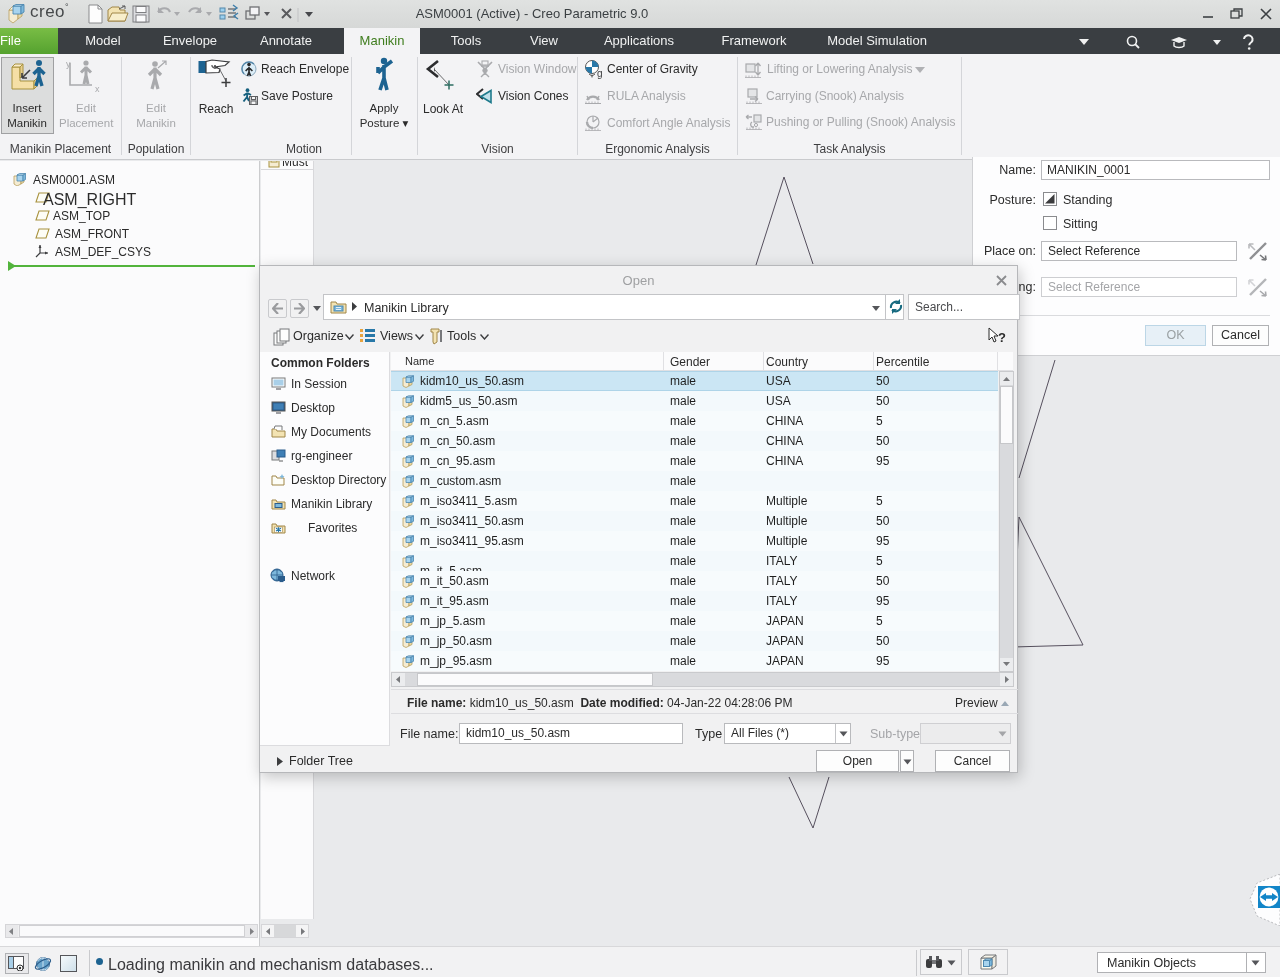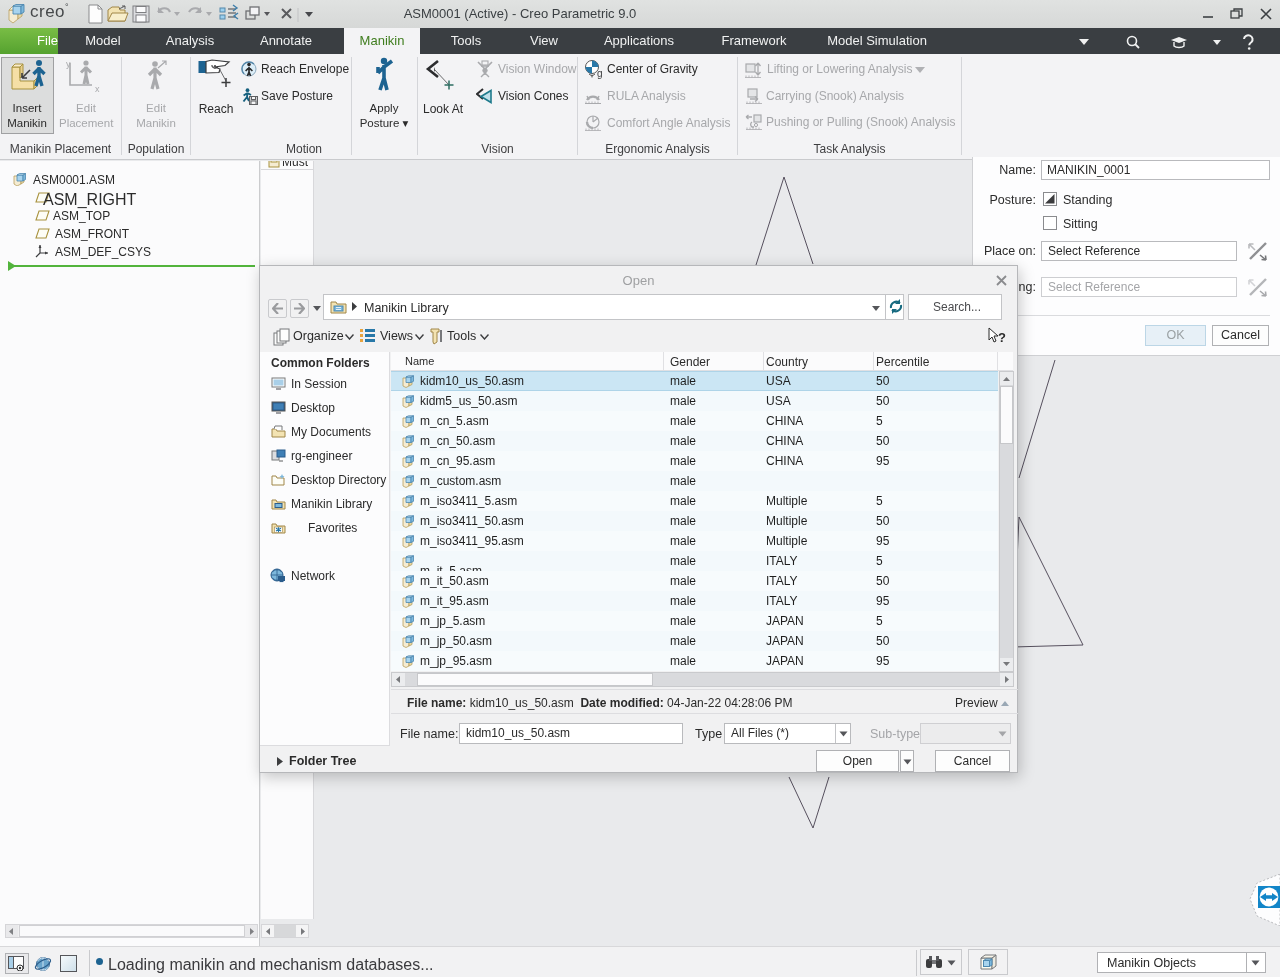--- a/index.html
+++ b/index.html
@@ -1,24 +1,24 @@
 <!DOCTYPE html>
 <html><head>
 <meta charset="utf-8">
 <style>
 *{box-sizing:border-box;margin:0;padding:0}
 html,body{width:1280px;height:977px;overflow:hidden}
 body{font-family:"Liberation Sans",sans-serif;position:relative;background:#e9eaec;font-size:12px;color:#2b2b2b}
 .abs{position:absolute}
 
 #titlebar{left:0;top:0;width:1280px;height:28px;background:linear-gradient(#e0e2e1,#d6d8d7)}
-#title-text{left:0;top:6px;width:1040px;text-align:center;font-size:13px;color:#3a3f42}
+#title-text{left:12px;top:6px;width:1040px;text-align:center;font-size:13px;color:#3a3f42}
 
 #tabbar{left:0;top:28px;width:1280px;height:26px;background:#3a3e42}
-#filetab{left:0;top:28px;width:58px;height:26px;background:linear-gradient(#79bd45,#55a22f);color:#fff;text-align:right;line-height:26px;font-size:13px}
+#filetab{left:0;top:28px;width:58px;height:26px;background:linear-gradient(#79bd45,#55a22f);color:#fff;text-align:left;line-height:26px;font-size:13px}
 .tab{top:28px;height:26px;color:#f0f1f1;font-size:13px;line-height:26px;text-align:center}
 #maniktab{background:#f3f3f5;color:#3f7d1e}
 
 #ribbon{left:0;top:54px;width:1280px;height:106px;background:#f3f3f5;border-bottom:1px solid #c9cacd}
 .gsep{top:3px;width:1px;height:98px;background:#d4d5d9}
 .glabel{top:142px;height:14px;font-size:12px;color:#3e3e40;text-align:center}
 .rtxt{font-size:12px;height:14px;line-height:14px}
 .dis{color:#a7a8ab}
 .big.dis{color:#a7a8ab}
 .big{width:54px;text-align:center;font-size:11.5px;line-height:13px;color:#2b2b2b}
@@ -87,21 +87,21 @@
 
 <svg class="abs" style="left:1195px;top:6px" width="82" height="16" viewBox="0 0 82 16">
  <path d="M8,11 l10,0" stroke="#3c4043" stroke-width="1.6"></path>
  <rect x="36" y="5" width="8" height="7" fill="none" stroke="#3c4043" stroke-width="1.3"></rect>
  <path d="M39,5 l0,-2 l8,0 l0,7 l-3,0" fill="none" stroke="#3c4043" stroke-width="1.3"></path>
  <path d="M66,3 l10,10 M76,3 l-10,10" stroke="#3c4043" stroke-width="1.6"></path>
 </svg>
 <div class="abs" id="tabbar"></div>
 <div class="abs" id="filetab">File</div>
 <div class="abs tab" style="left:63px;width:80px">Model</div>
-<div class="abs tab" style="left:150px;width:80px">Analysis</div>
+<div class="abs tab" style="left:150px;width:80px">Envelope</div>
 <div class="abs tab" style="left:246px;width:80px">Annotate</div>
 <div class="abs tab" id="maniktab" style="left:344px;width:76px">Manikin</div>
 <div class="abs tab" style="left:426px;width:80px">Tools</div>
 <div class="abs tab" style="left:504px;width:80px">View</div>
 <div class="abs tab" style="left:599px;width:80px">Applications</div>
 <div class="abs tab" style="left:714px;width:80px">Framework</div>
 <div class="abs tab" style="left:827px;width:100px">Model Simulation</div>
 <svg class="abs" style="left:1075px;top:32px" width="200" height="20" viewBox="0 0 200 20">
  <path d="M4,7 l10,0 l-5,6 z" fill="#f0f1f1"></path>
  <circle cx="57" cy="9" r="4.5" fill="none" stroke="#f0f1f1" stroke-width="1.6"></circle>
@@ -416,21 +416,21 @@
 <svg class="abs" style="left:871px;top:305px" width="10" height="7" viewBox="0 0 10 7">
     <path d="M1,1 l8,0 l-4,5 z" fill="#55565a"></path>
   </svg>
 <div class="abs" style="left:885px;top:295px;width:1px;height:24px;background:#c3c4c7"></div>
 <svg class="abs" style="left:888px;top:298px" width="16" height="17" viewBox="0 0 16 17">
  <path d="M3,10 a5.5,5.5 0 0 1 9,-5" fill="none" stroke="#176a80" stroke-width="2.1"></path>
  <path d="M12,1 l0,5 l-5,0 z" fill="#176a80"></path>
  <path d="M13,7 a5.5,5.5 0 0 1 -9,5" fill="none" stroke="#176a80" stroke-width="2.1"></path>
  <path d="M4,16 l0,-5 l5,0 z" fill="#176a80"></path>
 </svg>
-<div class="abs field" style="left:908px;top:294px;width:94px;height:26px;border-color:#c3c4c7;line-height:24px;padding-left:24px;color:#4a4b4e">Search...</div>
+<div class="abs field" style="left:908px;top:294px;width:112px;height:26px;border-color:#c3c4c7;line-height:24px;padding-left:6px;color:#4a4b4e">Search...</div>
 
 <svg class="abs" style="left:273px;top:328px" width="18" height="18" viewBox="0 0 18 18">
  <rect x="1" y="5" width="9" height="12" fill="#fdfdfd" stroke="#77787b"></rect>
  <rect x="4" y="3" width="9" height="12" fill="#fdfdfd" stroke="#77787b"></rect>
  <rect x="7" y="1" width="9" height="12" fill="#fdfdfd" stroke="#77787b"></rect>
 </svg>
 <div class="abs" style="left:293px;top:329px;font-size:12.5px">Organize</div>
 <svg class="abs" style="left:345px;top:334px" width="9" height="6" viewBox="0 0 9 6">
     <path d="M0.5,0.5 L4.5,5 L8.5,0.5" stroke="#3c3d3f" stroke-width="1.4" fill="none"></path>
   </svg>
@@ -502,21 +502,21 @@
  <circle cx="7" cy="7" r="6" fill="#7db8dc" stroke="#2b5d8c"></circle>
  <path d="M2,4.5 a6,6 0 0 1 10,0 M2,9.5 a6,6 0 0 0 10,0 M7,1 l0,12 M1,7 l12,0" stroke="#2b5d8c" stroke-width="0.8" fill="none"></path>
  <rect x="8" y="8" width="7" height="5" fill="#2b5d8c"></rect>
  <path d="M9.5,13.5 l4,0" stroke="#2b5d8c" stroke-width="1.2"></path>
 </svg>
 <div class="abs" style="left:291px;top:569px;font-size:12px">Network</div>
 
 <svg class="abs" style="left:276px;top:756px" width="8" height="11" viewBox="0 0 8 11">
     <path d="M1,1 L7,5.5 L1,10 Z" fill="#3c3d3f"></path>
   </svg>
-<div class="abs" style="left:289px;top:754px;font-size:12.5px;font-weight:bold">Folder Tree</div>
+<div class="abs" style="left:289px;top:754px;font-size:12.5px;font-weight:normal">Folder Tree</div>
 
 <div class="abs" style="left:391px;top:352px;width:622px;height:19px;background:#fbfbfc;border-bottom:1px solid #e0e0e3"></div>
 <div class="abs" style="left:405px;top:355px;font-size:11px">Name</div>
 <div class="abs" style="left:670px;top:355px;font-size:12px">Gender</div>
 <div class="abs" style="left:766px;top:355px;font-size:12px">Country</div>
 <div class="abs" style="left:876px;top:355px;font-size:12px">Percentile</div>
 <div class="abs" style="left:663px;top:352px;width:1px;height:19px;background:#e0e0e3"></div>
 <div class="abs" style="left:763px;top:352px;width:1px;height:19px;background:#e0e0e3"></div>
 <div class="abs" style="left:873px;top:352px;width:1px;height:19px;background:#e0e0e3"></div>
 <div class="abs" style="left:997px;top:352px;width:1px;height:19px;background:#e0e0e3"></div>

